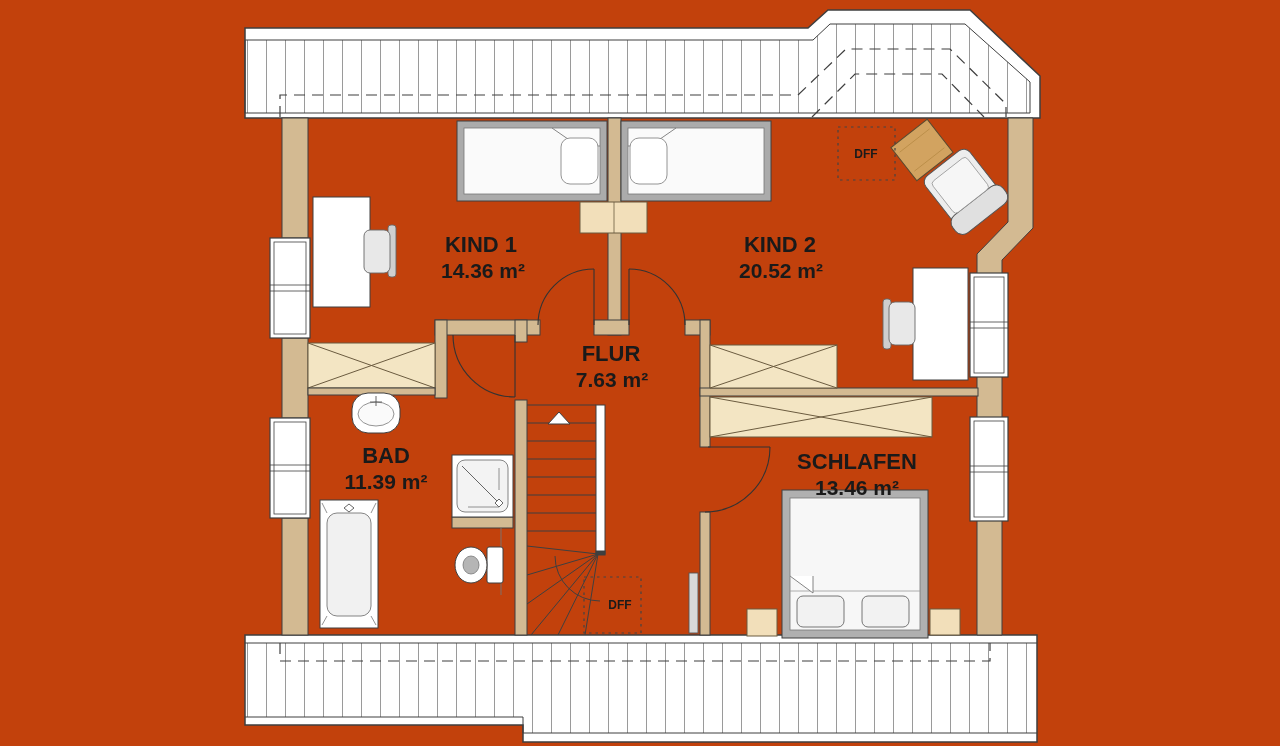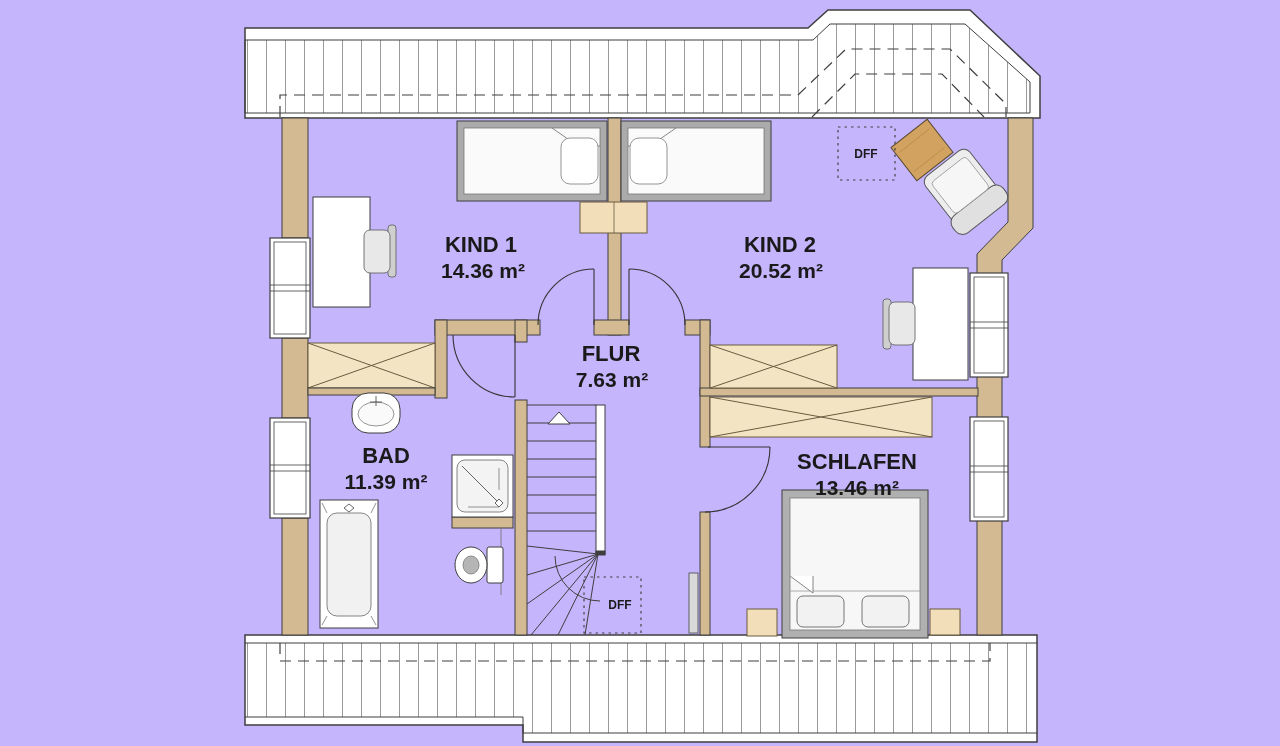--- a/index.html
+++ b/index.html
@@ -1,16 +1,16 @@
 <!DOCTYPE html>
 <html><head>
 <meta charset="utf-8">
 <style>
   html,body{margin:0;padding:0;background:#ffffff;}
-  .canvas{position:relative;width:1280px;height:746px;background:#c4b5fd;overflow:hidden;
+  .canvas{position:relative;width:1280px;height:746px;background:#c2410c;overflow:hidden;
           font-family:"Liberation Sans", sans-serif;}
   svg{position:absolute;left:0;top:0;}
   .room-name{font-family:"Liberation Sans", sans-serif;font-weight:bold;font-size:22px;fill:#1a1a1a;}
   .room-area{font-family:"Liberation Sans", sans-serif;font-weight:bold;font-size:21px;fill:#1a1a1a;}
   .dff-label{font-family:"Liberation Sans", sans-serif;font-weight:bold;font-size:12px;fill:#1a1a1a;}
   .wall{fill:#d3ba92;stroke:#3f3f3f;stroke-width:1;}
   .wood{fill:#f3e5c3;stroke:#6b5b3f;stroke-width:1;}
   .outline{stroke:#3f3f3f;fill:none;}
 </style>
 </head>

